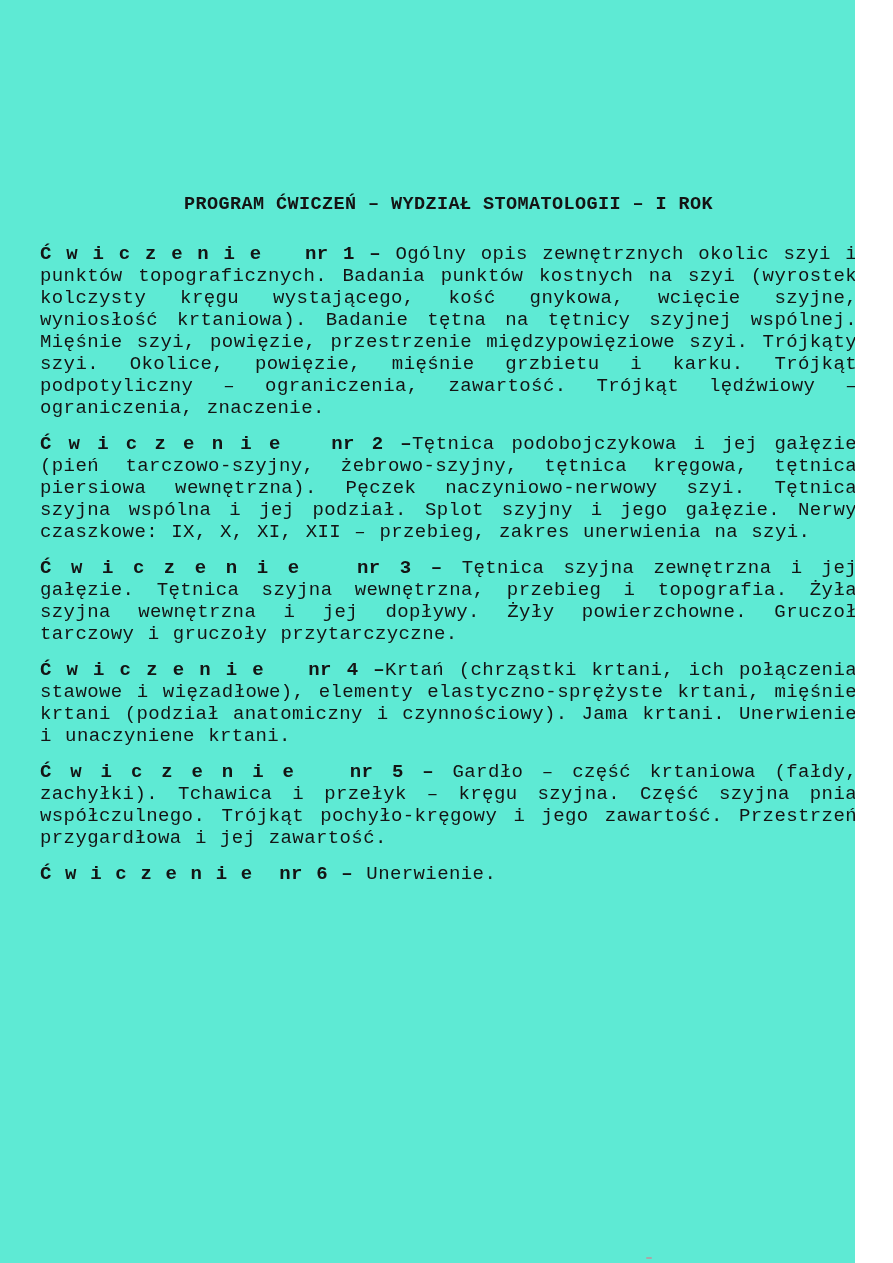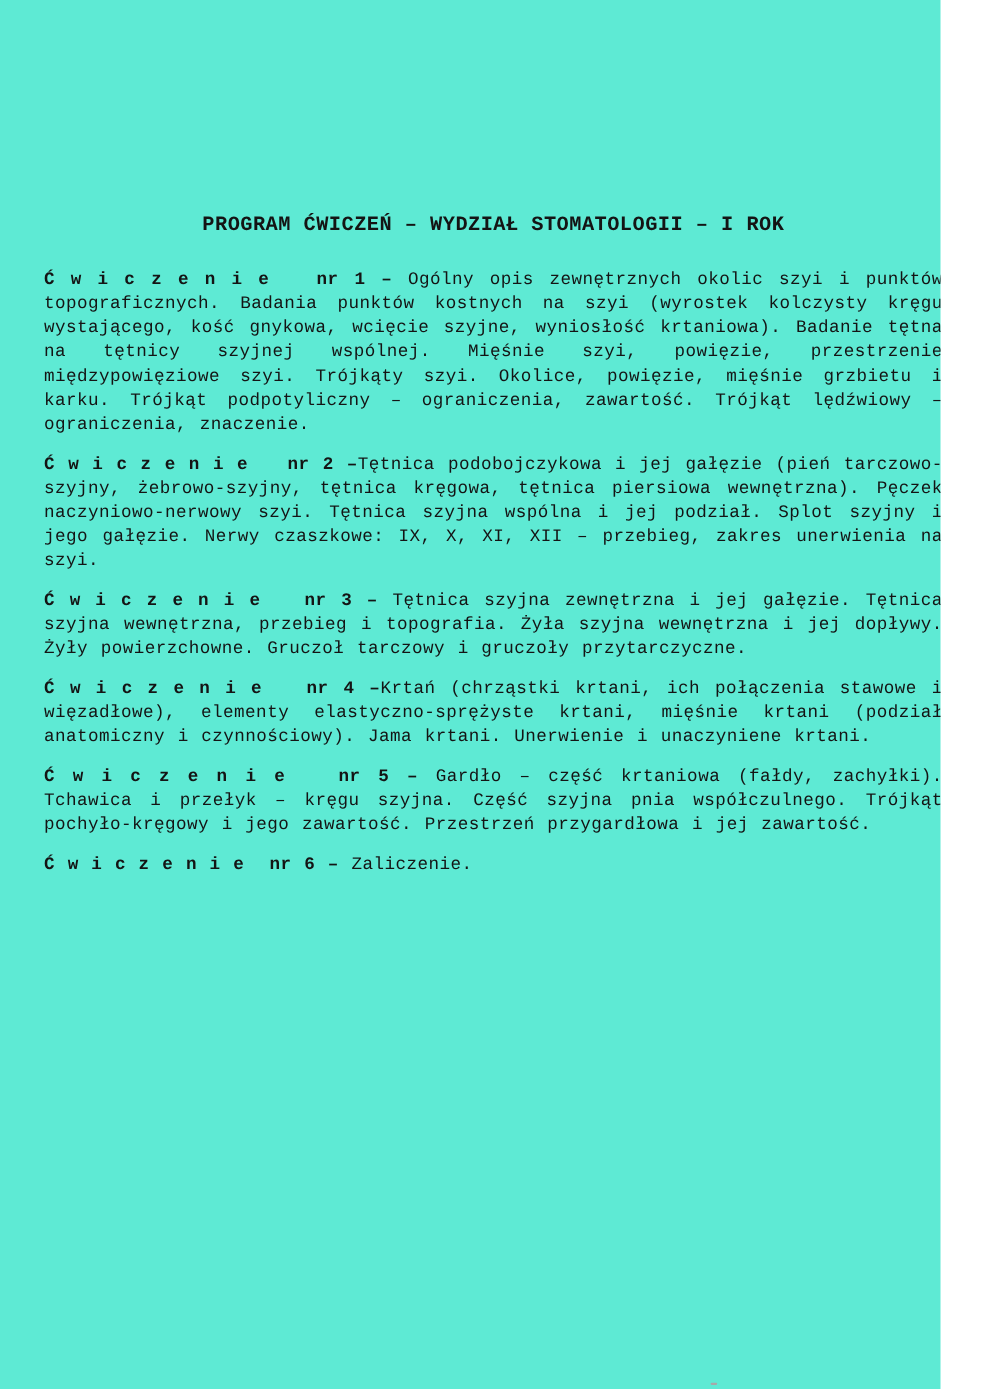--- a/index.html
+++ b/index.html
@@ -39,21 +39,21 @@
     letter-spacing: 0.8px;
     line-height: 21px;
     white-space: pre-wrap;
   }
   .exercises {
     margin-top: 27px;
   }
   .exercise {
     margin: 0 0 14px 0;
     text-align: justify;
-    font-size: 16px;
+    font-size: 19px;
     letter-spacing: 0.4px;
     word-spacing: 1.5px;
     line-height: 22px;
   }
   .exercise .lead {
     font-weight: bold;
     white-space: pre-wrap;
   }
   .exercise .body {
     font-weight: normal;
@@ -82,19 +82,19 @@
       <p class="exercise"><span class="lead">Ć w i c z e n i e   nr 1 – </span><span class="body">Ogólny opis zewnętrznych okolic szyi i punktów topograficznych. Badania punktów kostnych na szyi (wyrostek kolczysty kręgu wystającego, kość gnykowa, wcięcie szyjne, wyniosłość krtaniowa). Badanie tętna na tętnicy szyjnej wspólnej. Mięśnie szyi, powięzie, przestrzenie międzypowięziowe szyi. Trójkąty szyi. Okolice, powięzie, mięśnie grzbietu i karku. Trójkąt podpotyliczny – ograniczenia, zawartość. Trójkąt lędźwiowy – ograniczenia, znaczenie.</span></p>
 
       <p class="exercise"><span class="lead">Ć w i c z e n i e   nr 2 –</span><span class="body">Tętnica podobojczykowa i jej gałęzie (pień tarczowo-szyjny, żebrowo-szyjny, tętnica kręgowa, tętnica piersiowa wewnętrzna). Pęczek naczyniowo-nerwowy szyi. Tętnica szyjna wspólna i jej podział. Splot szyjny i jego gałęzie. Nerwy czaszkowe: IX, X, XI, XII – przebieg, zakres unerwienia na szyi.</span></p>
 
       <p class="exercise"><span class="lead">Ć w i c z e n i e   nr 3 – </span><span class="body">Tętnica szyjna zewnętrzna i jej gałęzie. Tętnica szyjna wewnętrzna, przebieg i topografia. Żyła szyjna wewnętrzna i jej dopływy. Żyły powierzchowne. Gruczoł tarczowy i gruczoły przytarczyczne.</span></p>
 
       <p class="exercise"><span class="lead">Ć w i c z e n i e   nr 4 –</span><span class="body">Krtań (chrząstki krtani, ich połączenia stawowe i więzadłowe), elementy elastyczno-sprężyste krtani, mięśnie krtani (podział anatomiczny i czynnościowy). Jama krtani. Unerwienie i unaczyniene krtani.</span></p>
 
       <p class="exercise"><span class="lead">Ć w i c z e n i e   nr 5 – </span><span class="body">Gardło – część krtaniowa (fałdy, zachyłki). Tchawica i przełyk – kręgu szyjna. Część szyjna pnia współczulnego. Trójkąt pochyło-kręgowy i jego zawartość. Przestrzeń przygardłowa i jej zawartość.</span></p>
 
-      <p class="exercise"><span class="lead">Ć w i c z e n i e  nr 6 – </span><span class="body">Zaliczenie.</span></p>
+      <p class="exercise"><span class="lead">Ć w i c z e n i e  nr 6 – </span><span class="body">Unerwienie.</span></p>
 
     </div>
   </div>
 
   <div class="scan-speck"></div>
 </div>
 
 </body></html>

